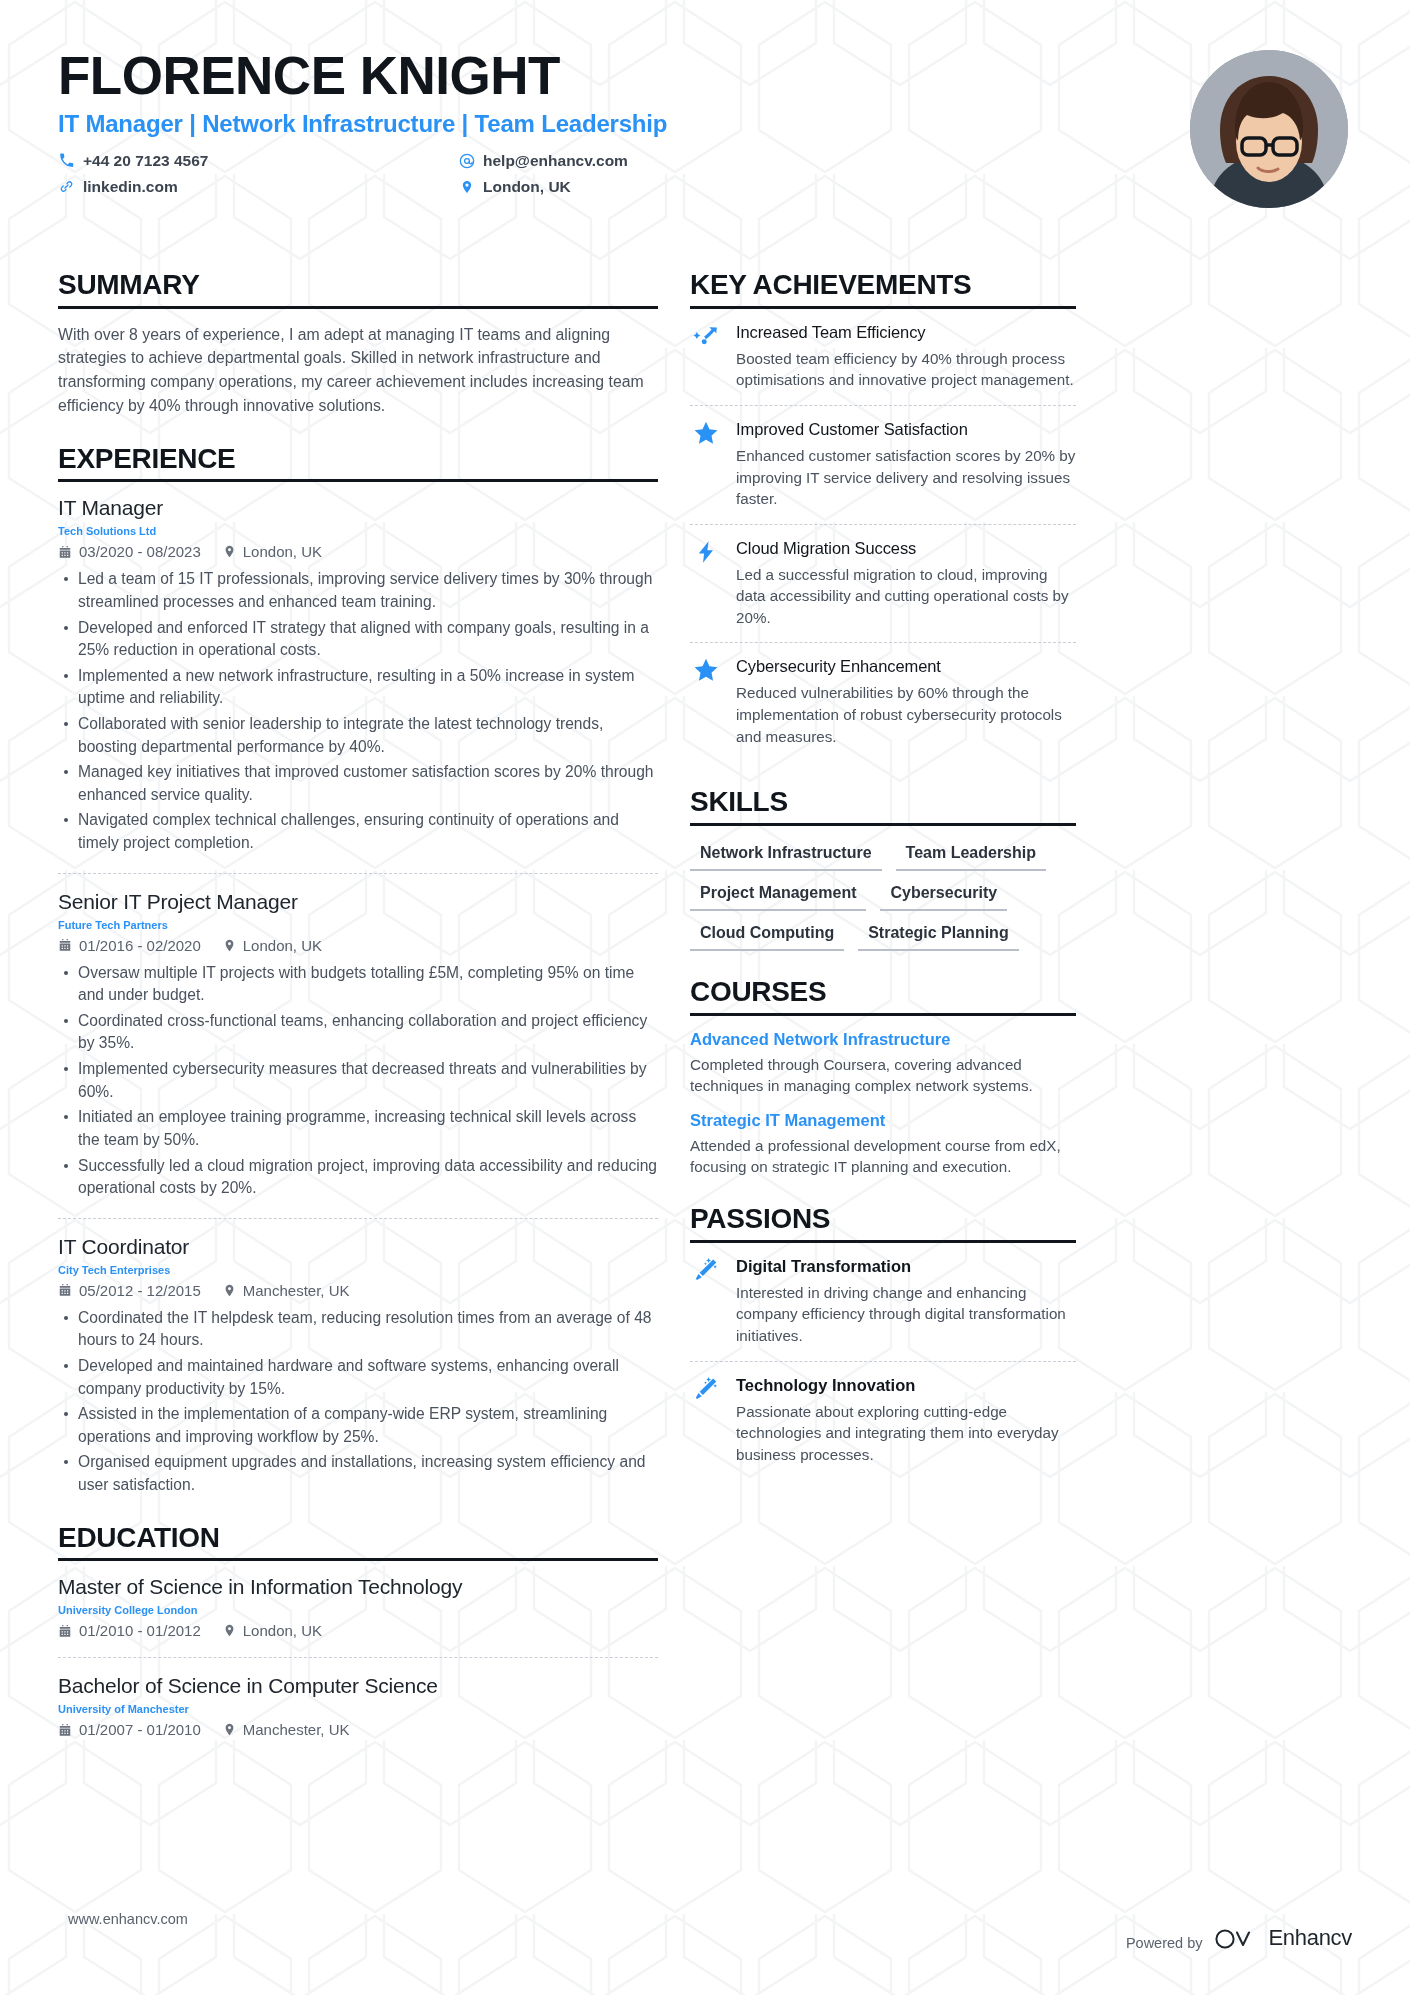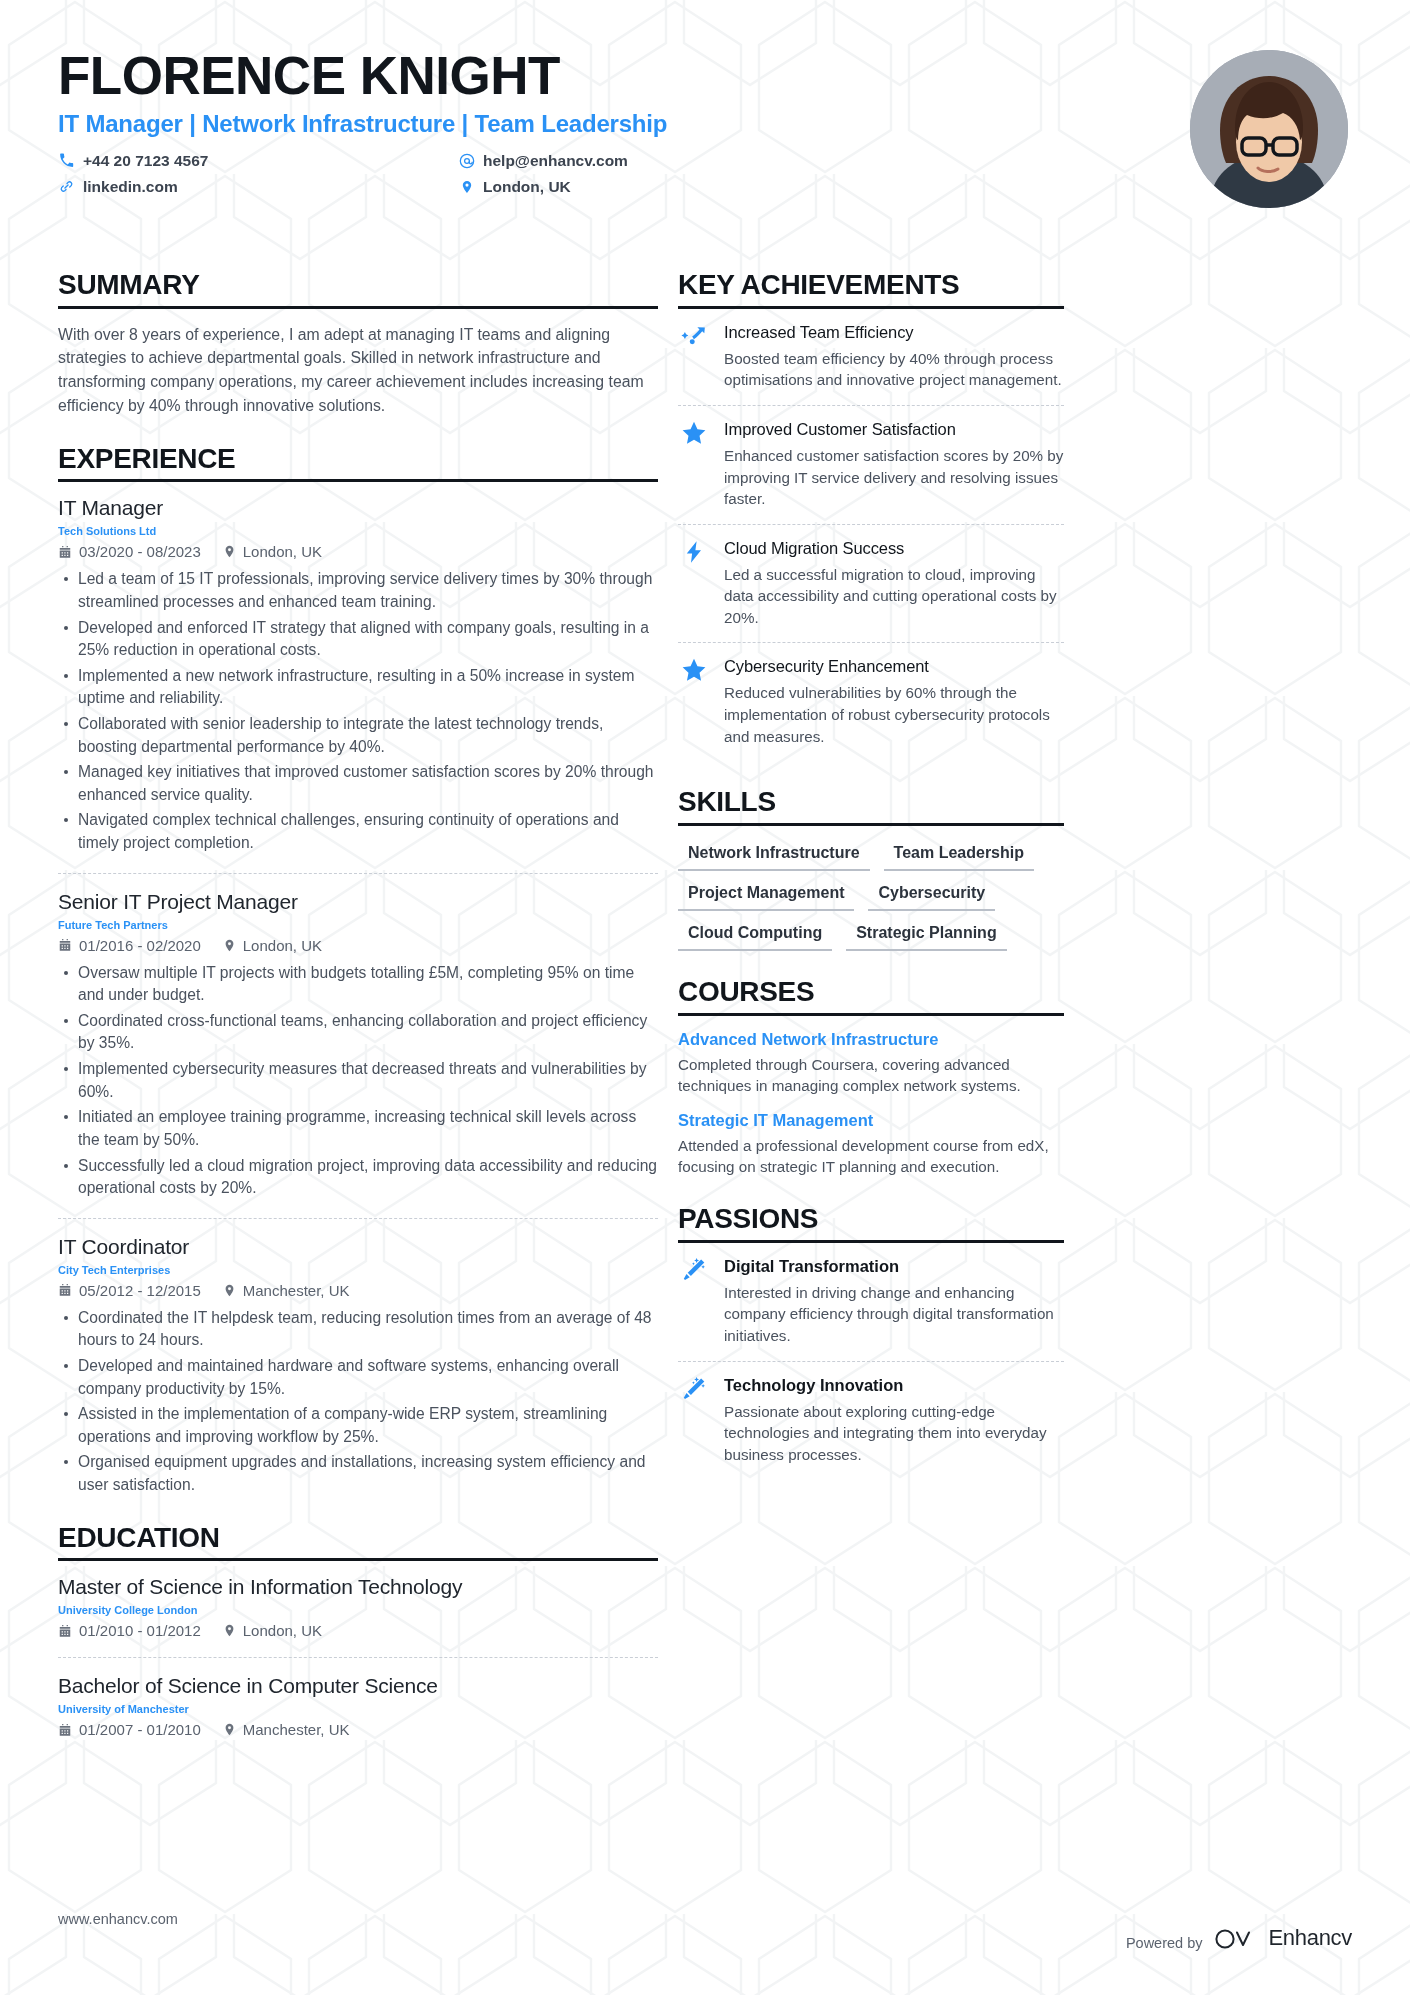--- a/index.html
+++ b/index.html
@@ -82,21 +82,21 @@
     height: 158px;
     border-radius: 50%;
     overflow: hidden;
     background: #9aa2ad;
   }
   .photo svg { display: block; width: 158px; height: 158px; }
 
   
   .cols {
     display: flex;
-    gap: 20px;
+    gap: 32px;
     margin-top: 44px;
   }
   .col-left  { width: 600px; flex: 0 0 600px; }
   .col-right { width: 386px; flex: 0 0 386px; }
 
   
   .sec-title {
     font-size: 28px;
     font-weight: 700;
     color: #11161c;
@@ -248,21 +248,21 @@
   }
   .passion-desc {
     font-size: 15.2px;
     line-height: 1.42;
     color: #4a525e;
   }
 
   
   .footer {
     position: absolute;
-    left: 58px;
+    left: 68px;
     right: 58px;
     bottom: 44px;
     display: flex;
     align-items: center;
     justify-content: space-between;
     font-size: 14.5px;
     color: #5a626e;
   }
   .footer-right {
     display: flex;

